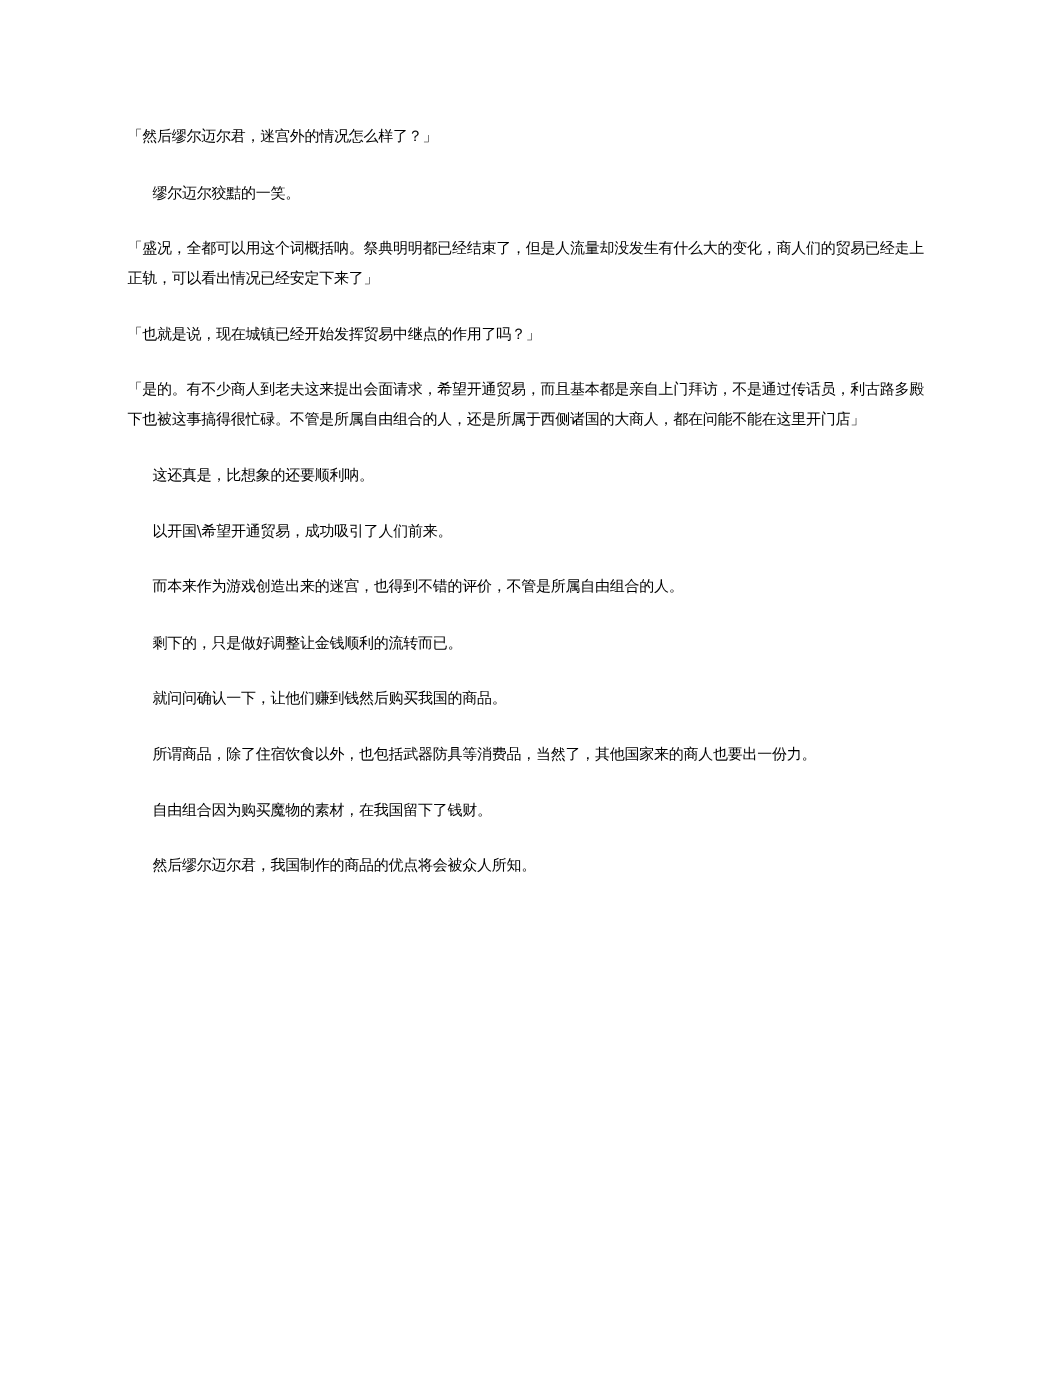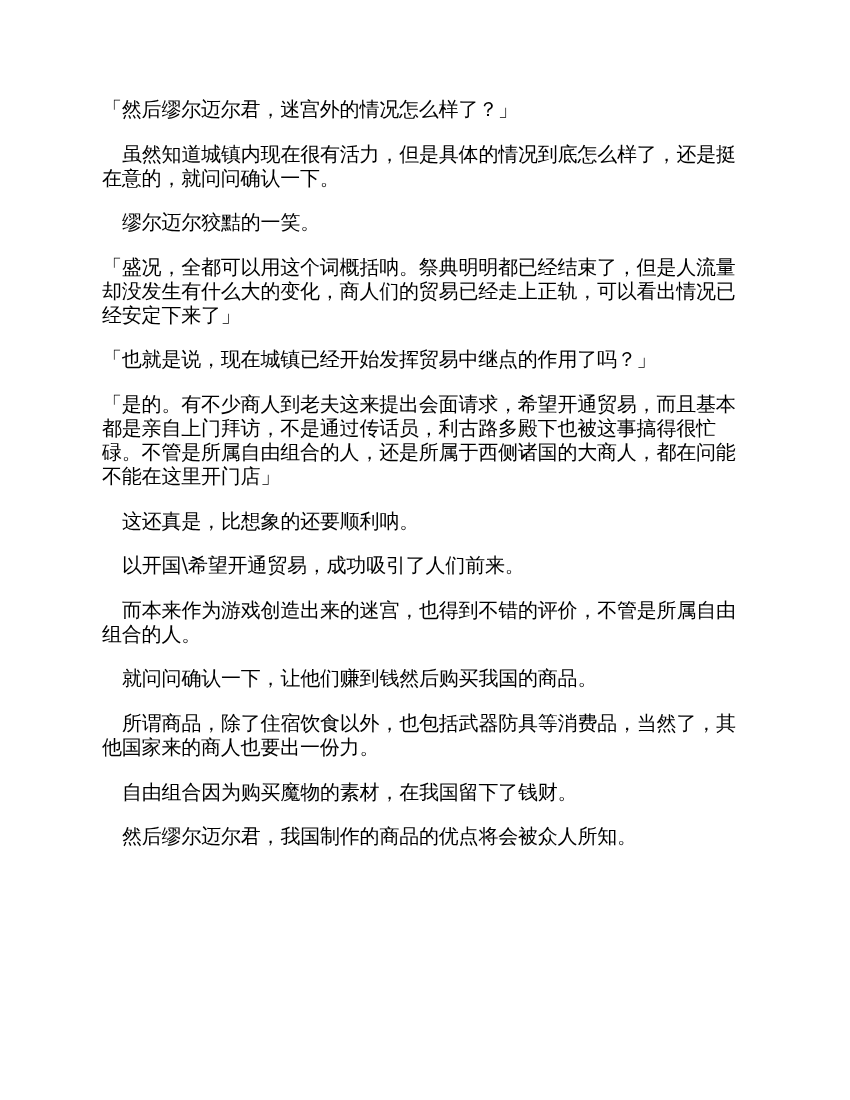--- a/index.html
+++ b/index.html
@@ -13,43 +13,43 @@
       position: relative;
       overflow: hidden;
     }
     .page {
       position: absolute;
       left: 102px;
       top: 97px;
       width: 644px;
       color: #000000;
       font-family: "DejaVu Serif", "Liberation Serif", serif;
-      font-size: 20px;
+      font-size: 12px;
       line-height: 24px;
     }
     .para {
       margin: 0 0 20.6px 0;
       padding: 0;
       letter-spacing: -0.2px;
       word-break: break-all;
     }
     .para.indent {
       text-indent: 20px;
     }
   </style>
 </head>
 <body>
 
 <div class="page">
   <p class="para">「然后缪尔迈尔君，迷宫外的情况怎么样了？」</p>
-  <p class="para indent">虽然知道城镇内现在很有活力，但是具体的情况到底怎么样了，还是挺在意的，就问问确认一下。</p>
   <p class="para indent">缪尔迈尔狡黠的一笑。</p>
   <p class="para">「盛况，全都可以用这个词概括呐。祭典明明都已经结束了，但是人流量却没发生有什么大的变化，商人们的贸易已经走上正轨，可以看出情况已经安定下来了」</p>
   <p class="para">「也就是说，现在城镇已经开始发挥贸易中继点的作用了吗？」</p>
   <p class="para">「是的。有不少商人到老夫这来提出会面请求，希望开通贸易，而且基本都是亲自上门拜访，不是通过传话员，利古路多殿下也被这事搞得很忙碌。不管是所属自由组合的人，还是所属于西侧诸国的大商人，都在问能不能在这里开门店」</p>
   <p class="para indent">这还真是，比想象的还要顺利呐。</p>
   <p class="para indent">以开国\希望开通贸易，成功吸引了人们前来。</p>
   <p class="para indent">而本来作为游戏创造出来的迷宫，也得到不错的评价，不管是所属自由组合的人。</p>
+  <p class="para indent">剩下的，只是做好调整让金钱顺利的流转而已。</p>
   <p class="para indent">就问问确认一下，让他们赚到钱然后购买我国的商品。</p>
   <p class="para indent">所谓商品，除了住宿饮食以外，也包括武器防具等消费品，当然了，其他国家来的商人也要出一份力。</p>
   <p class="para indent">自由组合因为购买魔物的素材，在我国留下了钱财。</p>
   <p class="para indent">然后缪尔迈尔君，我国制作的商品的优点将会被众人所知。</p>
 </div>
 
 </body></html>

